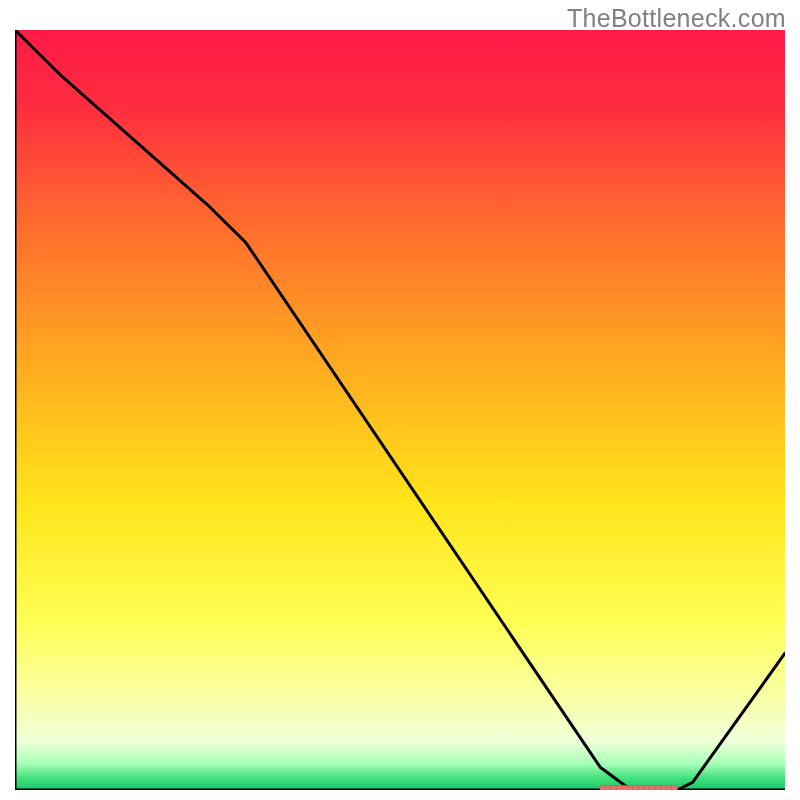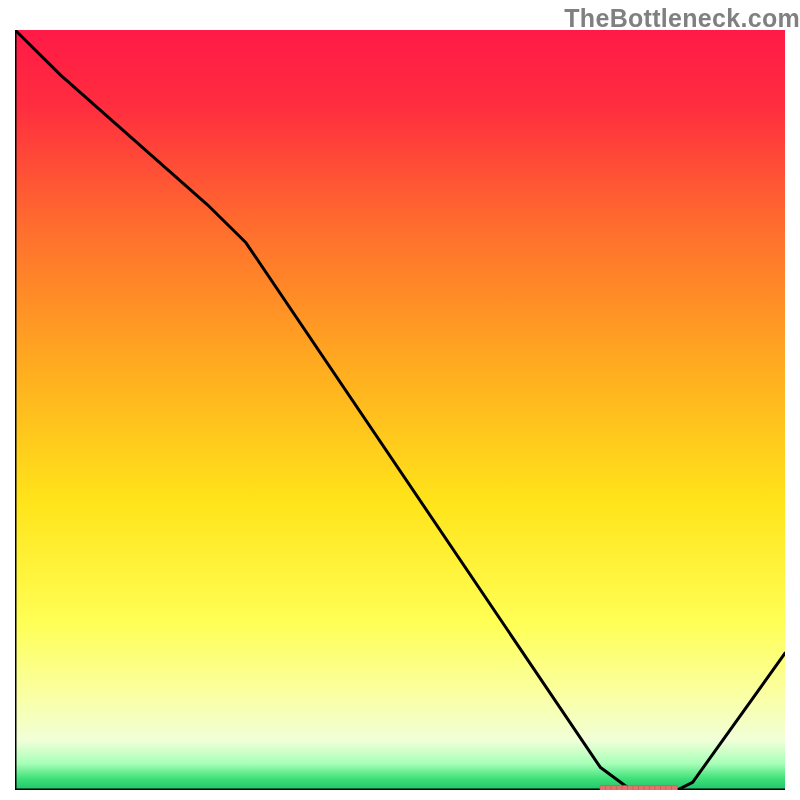--- a/index.html
+++ b/index.html
@@ -12,23 +12,23 @@
     font-family: Arial, Helvetica, sans-serif;
   }
   .frame {
     position: relative;
     width: 800px;
     height: 800px;
   }
   .watermark {
     position: absolute;
     top: 4px;
-    right: 0;
+    right: 14px;
     font-size: 25px;
-    font-weight: 700;
+    font-weight: 400;
     color: #808080;
     letter-spacing: 0.3px;
     z-index: 10;
     text-align: right;
   }
   .plot {
     position: absolute;
     left: 15px;
     top: 30px;
     width: 770px;

